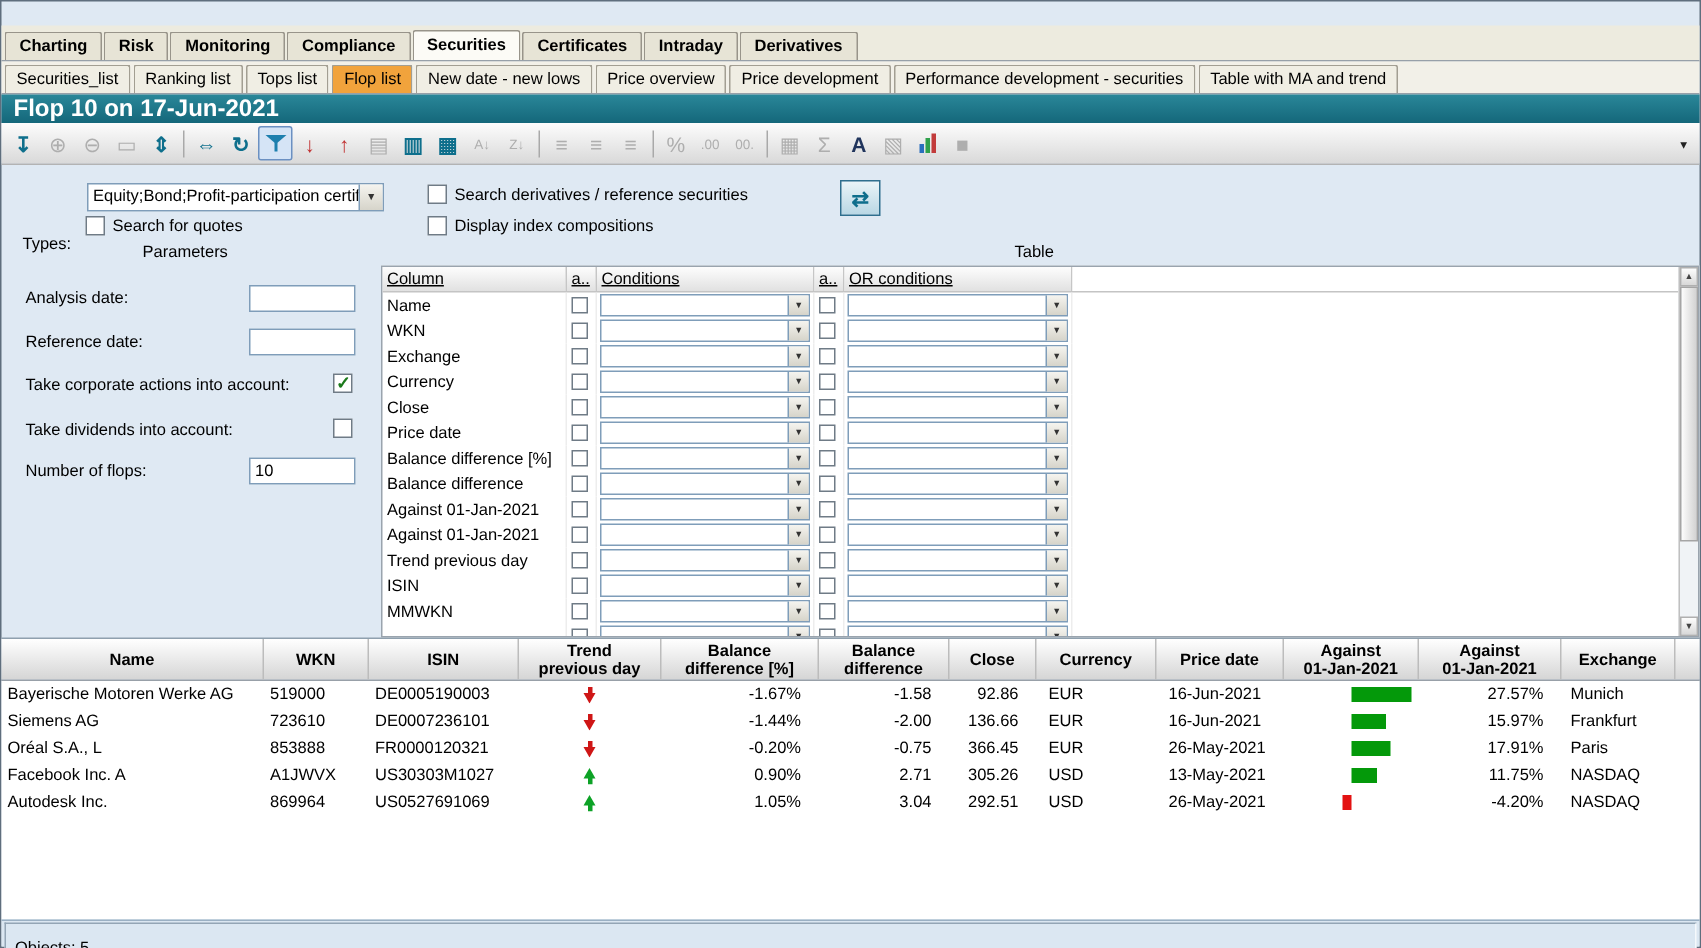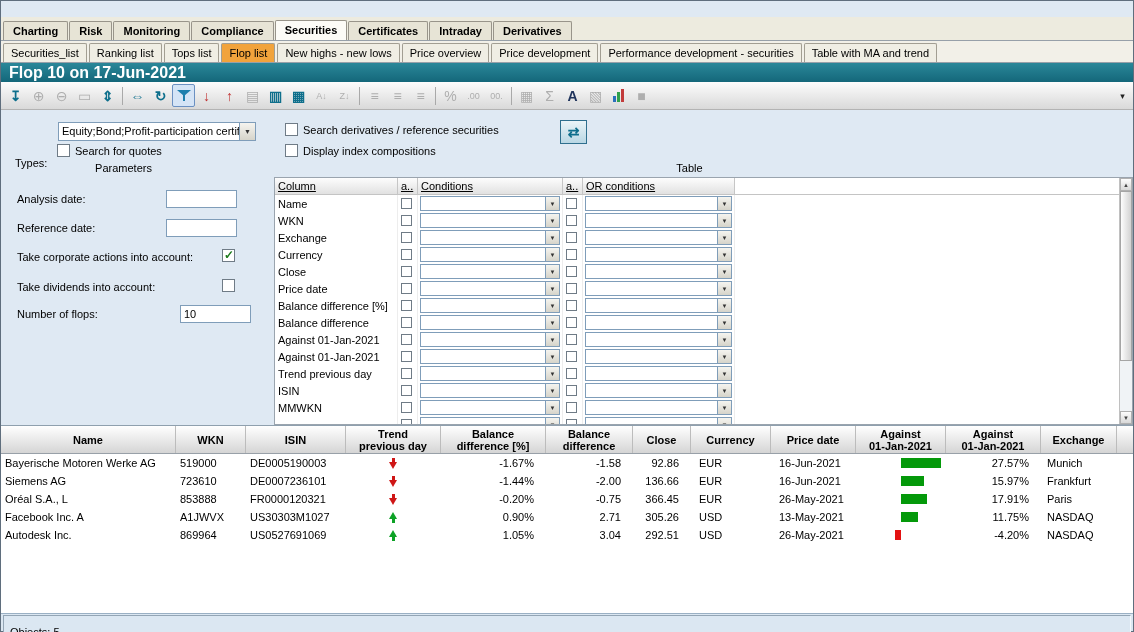--- a/index.html
+++ b/index.html
@@ -52,21 +52,21 @@
   .checkbox.checked::after { content:"✓"; position:absolute; left:1px; top:-2px; font-size:12px; font-weight:bold; color:#1c7a1c; }
   .exec-btn { position:absolute; left:559px; top:10px; width:27px; height:24px; border:1px solid #2f6f8e; background:linear-gradient(#eaf4f8,#b9d7e4); display:flex; align-items:center; justify-content:center; color:#0e6e8c; font-weight:bold; font-size:14px; }
 
   
   .section-labels { height:15px; display:flex; flex:none; }
   .params-caption { width:245px; text-align:center; flex:none; }
   .filter-caption { flex:1; text-align:center; }
 
   
   .middle { height:248px; display:flex; flex:none; }
-  .params-panel { width:273px; position:relative; flex:none; }
+  .params-panel { width:253px; position:relative; flex:none; }
   .param-label { position:absolute; left:16px; white-space:nowrap; }
   .param-input { position:absolute; left:165px; width:71px; height:18px; border:1px solid #7f9db9; background:#fff; font-family:"Liberation Sans",sans-serif; font-size:11px; padding:0 3px; }
   .param-check { position:absolute; left:221px; }
 
   .filter-panel { flex:1; background:#fff; border:1px solid #9aa4ae; display:flex; overflow:hidden; }
   .filter-table { flex:1; display:flex; flex-direction:column; overflow:hidden; }
   .filter-header { display:grid; grid-template-columns:123px 20px 145px 20px 152px 1fr; height:17px; border-bottom:1px solid #c4c4c4; flex:none; }
   .fh-cell { background:linear-gradient(#fdfdfd,#e1e1e1); border-right:1px solid #c6c6c6; padding:2px 3px; white-space:nowrap; overflow:hidden;text-decoration:underline; }
   .fh-cell.fh-fill { background:#fff; border-right:none; }
   .filter-body { flex:1; overflow:hidden; }
@@ -127,21 +127,21 @@
       <div class="main-tab">Certificates</div>
       <div class="main-tab">Intraday</div>
       <div class="main-tab">Derivatives</div>
     </div>
 
   <div class="sub-tabs">
       <div class="sub-tab">Securities_list</div>
       <div class="sub-tab">Ranking list</div>
       <div class="sub-tab">Tops list</div>
       <div class="sub-tab active">Flop list</div>
-      <div class="sub-tab">New highs - new lows</div>
+      <div class="sub-tab">New date - new lows</div>
       <div class="sub-tab">Price overview</div>
       <div class="sub-tab">Price development</div>
       <div class="sub-tab">Performance development - securities</div>
       <div class="sub-tab">Table with MA and trend</div>
     </div>
 
   <div class="title-bar">
     <span>Flop 10 on 17-Jun-2021</span>
   </div>
 
@@ -220,21 +220,21 @@
     <div class="params-panel">
       <span class="param-label" style="top:16px">Analysis date:</span>
       <input class="param-input" style="top: 13px;" value="">
       <span class="param-label" style="top:45px">Reference date:</span>
       <input class="param-input" style="top: 42px;" value="">
       <span class="param-label" style="top:74px">Take corporate actions into account:</span>
       <span class="checkbox param-check checked" style="top:72px"></span>
       <span class="param-label" style="top:104px">Take dividends into account:</span>
       <span class="checkbox param-check" style="top:102px"></span>
       <span class="param-label" style="top:131px">Number of flops:</span>
-      <input class="param-input" style="top: 128px; margin-left: 14px;" value="10">
+      <input class="param-input" style="top: 128px;" value="10">
     </div>
 
     <div class="filter-panel">
       <div class="filter-table">
         <div class="filter-header">
             <div class="fh-cell">Column</div>
             <div class="fh-cell">a..</div>
             <div class="fh-cell">Conditions</div>
             <div class="fh-cell">a..</div>
             <div class="fh-cell">OR conditions</div>

